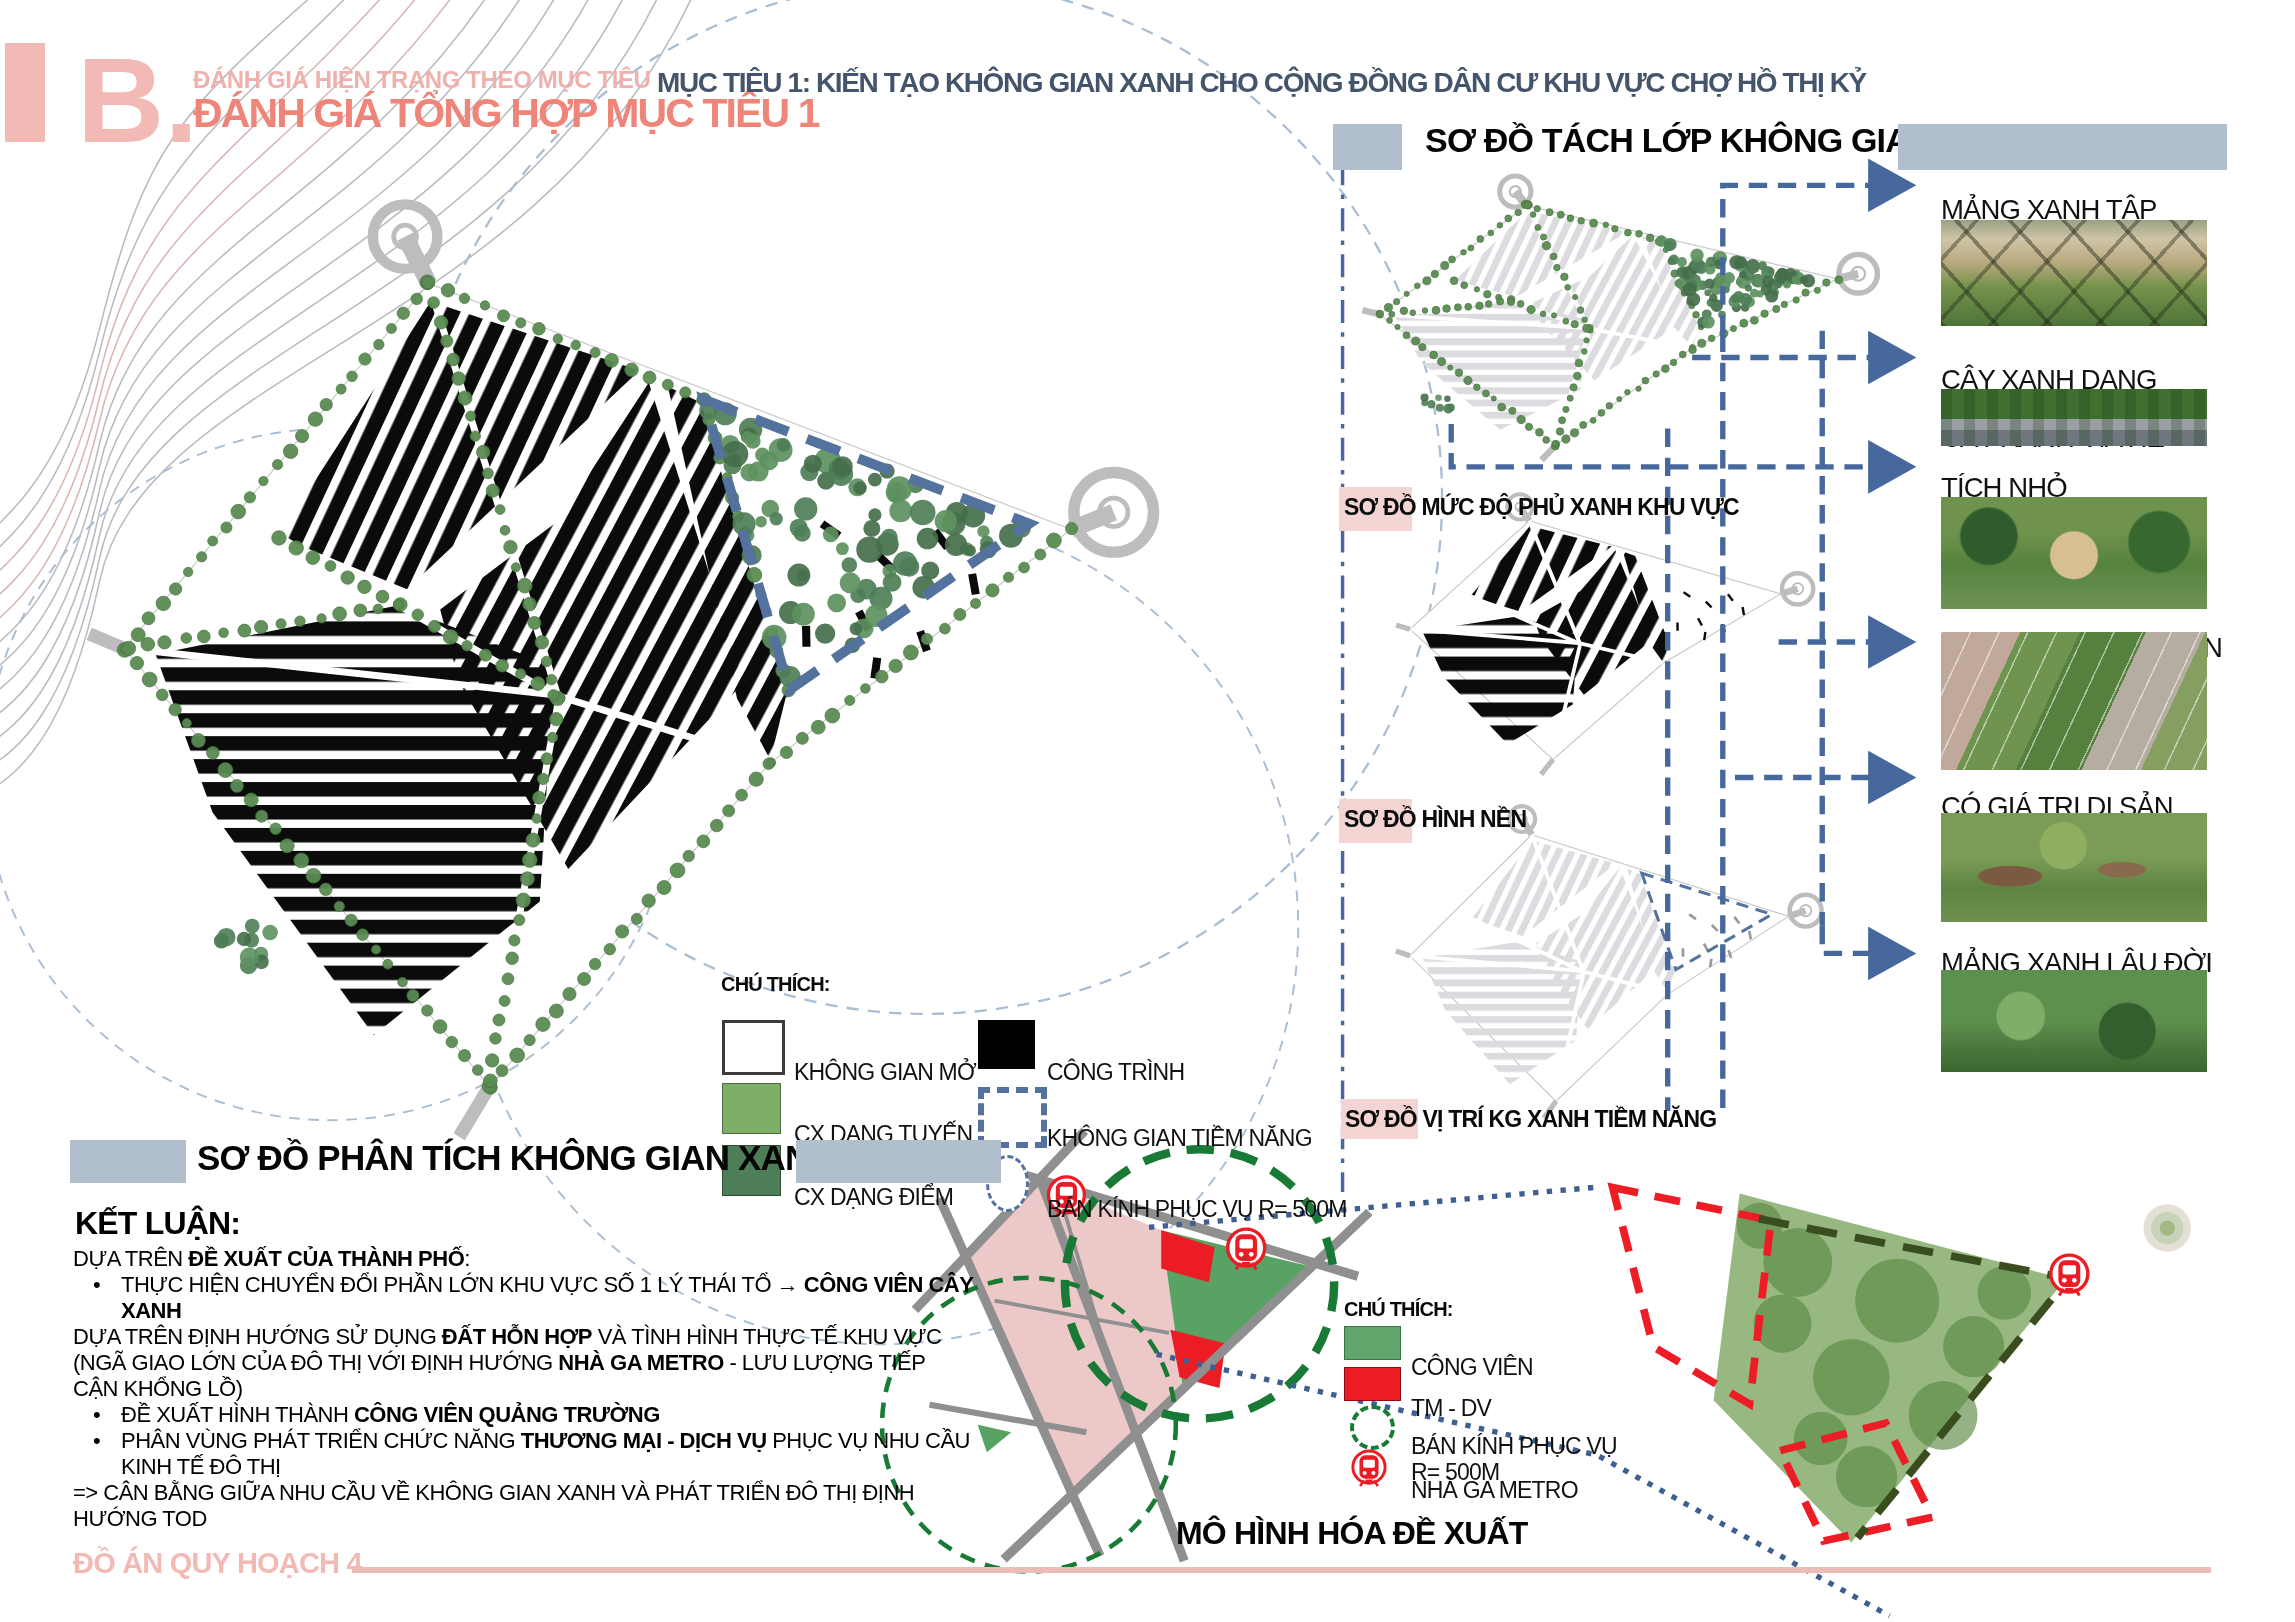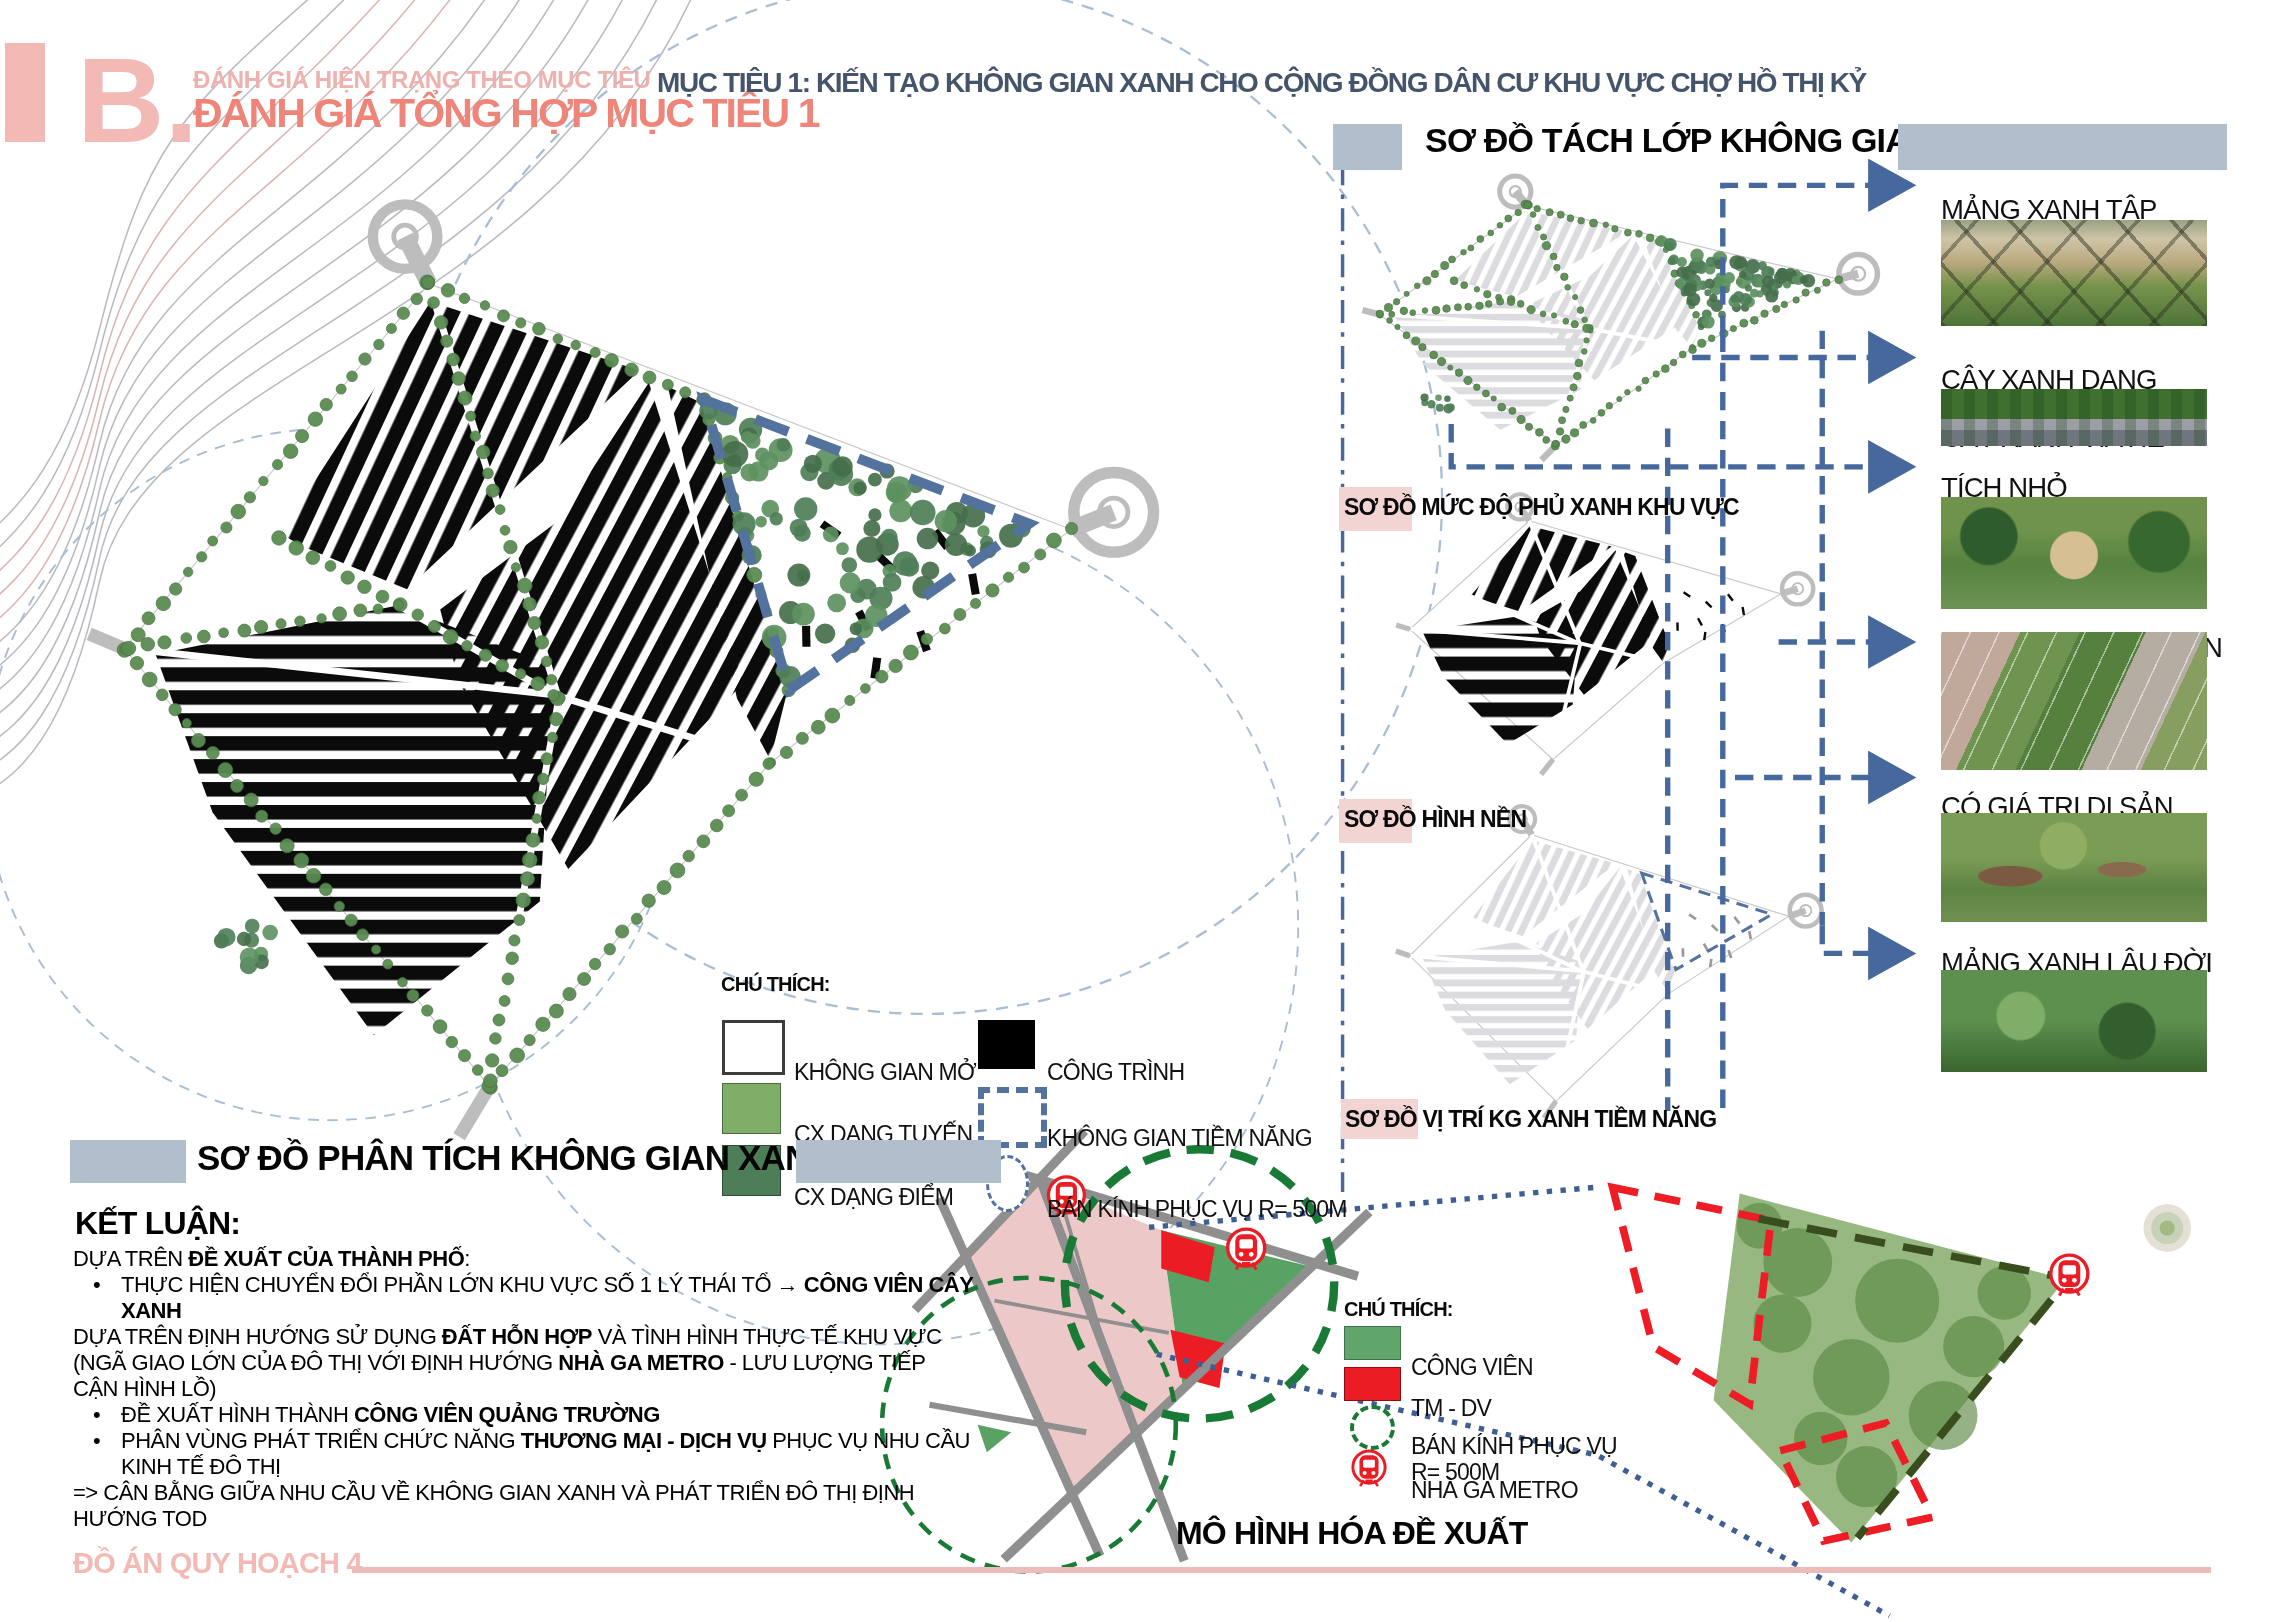--- a/index.html
+++ b/index.html
@@ -945,21 +945,21 @@
   <div class="abs graybox" style="left:796px;top:1140px;width:205px;height:43px"></div>
 
   <div id="conclusion-heading" class="abs" style="left:75px;top:1205px">KẾT LUẬN:</div>
   <div id="conclusion-lines">
       <div class="cl-line" style="left:73px;top:1246px"><span>DỰA TRÊN </span><b>ĐỀ XUẤT CỦA THÀNH PHỐ</b><span>:</span></div>
       <div class="cl-bullet" style="left:93px;top:1272px">•</div>
       <div class="cl-line" style="left:121px;top:1272px"><span>THỰC HIỆN CHUYỂN ĐỔI PHẦN LỚN KHU VỰC SỐ 1 LÝ THÁI TỔ → </span><b>CÔNG VIÊN CÂY</b></div>
       <div class="cl-line" style="left:121px;top:1298px"><b>XANH</b></div>
       <div class="cl-line" style="left:73px;top:1324px"><span>DỰA TRÊN ĐỊNH HƯỚNG SỬ DỤNG </span><b>ĐẤT HỖN HỢP</b><span> VÀ TÌNH HÌNH THỰC TẾ KHU VỰC</span></div>
       <div class="cl-line" style="left:73px;top:1350px"><span>(NGÃ GIAO LỚN CỦA ĐÔ THỊ VỚI ĐỊNH HƯỚNG </span><b>NHÀ GA METRO</b><span> - LƯU LƯỢNG TIẾP</span></div>
-      <div class="cl-line" style="left:73px;top:1376px"><span>CẬN HÌNH LỒ)</span></div>
+      <div class="cl-line" style="left:73px;top:1376px"><span>CẬN KHỔNG LỒ)</span></div>
       <div class="cl-bullet" style="left:93px;top:1402px">•</div>
       <div class="cl-line" style="left:121px;top:1402px"><span>ĐỀ XUẤT HÌNH THÀNH </span><b>CÔNG VIÊN QUẢNG TRƯỜNG</b></div>
       <div class="cl-bullet" style="left:93px;top:1428px">•</div>
       <div class="cl-line" style="left:121px;top:1428px"><span>PHÂN VÙNG PHÁT TRIỂN CHỨC NĂNG </span><b>THƯƠNG MẠI - DỊCH VỤ</b><span> PHỤC VỤ NHU CẦU</span></div>
       <div class="cl-line" style="left:121px;top:1454px"><span>KINH TẾ ĐÔ THỊ</span></div>
       <div class="cl-line" style="left:73px;top:1480px"><span>=&gt; CÂN BẰNG GIỮA NHU CẦU VỀ KHÔNG GIAN XANH VÀ PHÁT TRIỂN ĐÔ THỊ ĐỊNH</span></div>
       <div class="cl-line" style="left:73px;top:1506px"><span>HƯỚNG TOD</span></div>
     </div>
 
   <div id="model-caption" class="abs">MÔ HÌNH HÓA ĐỀ XUẤT</div>

